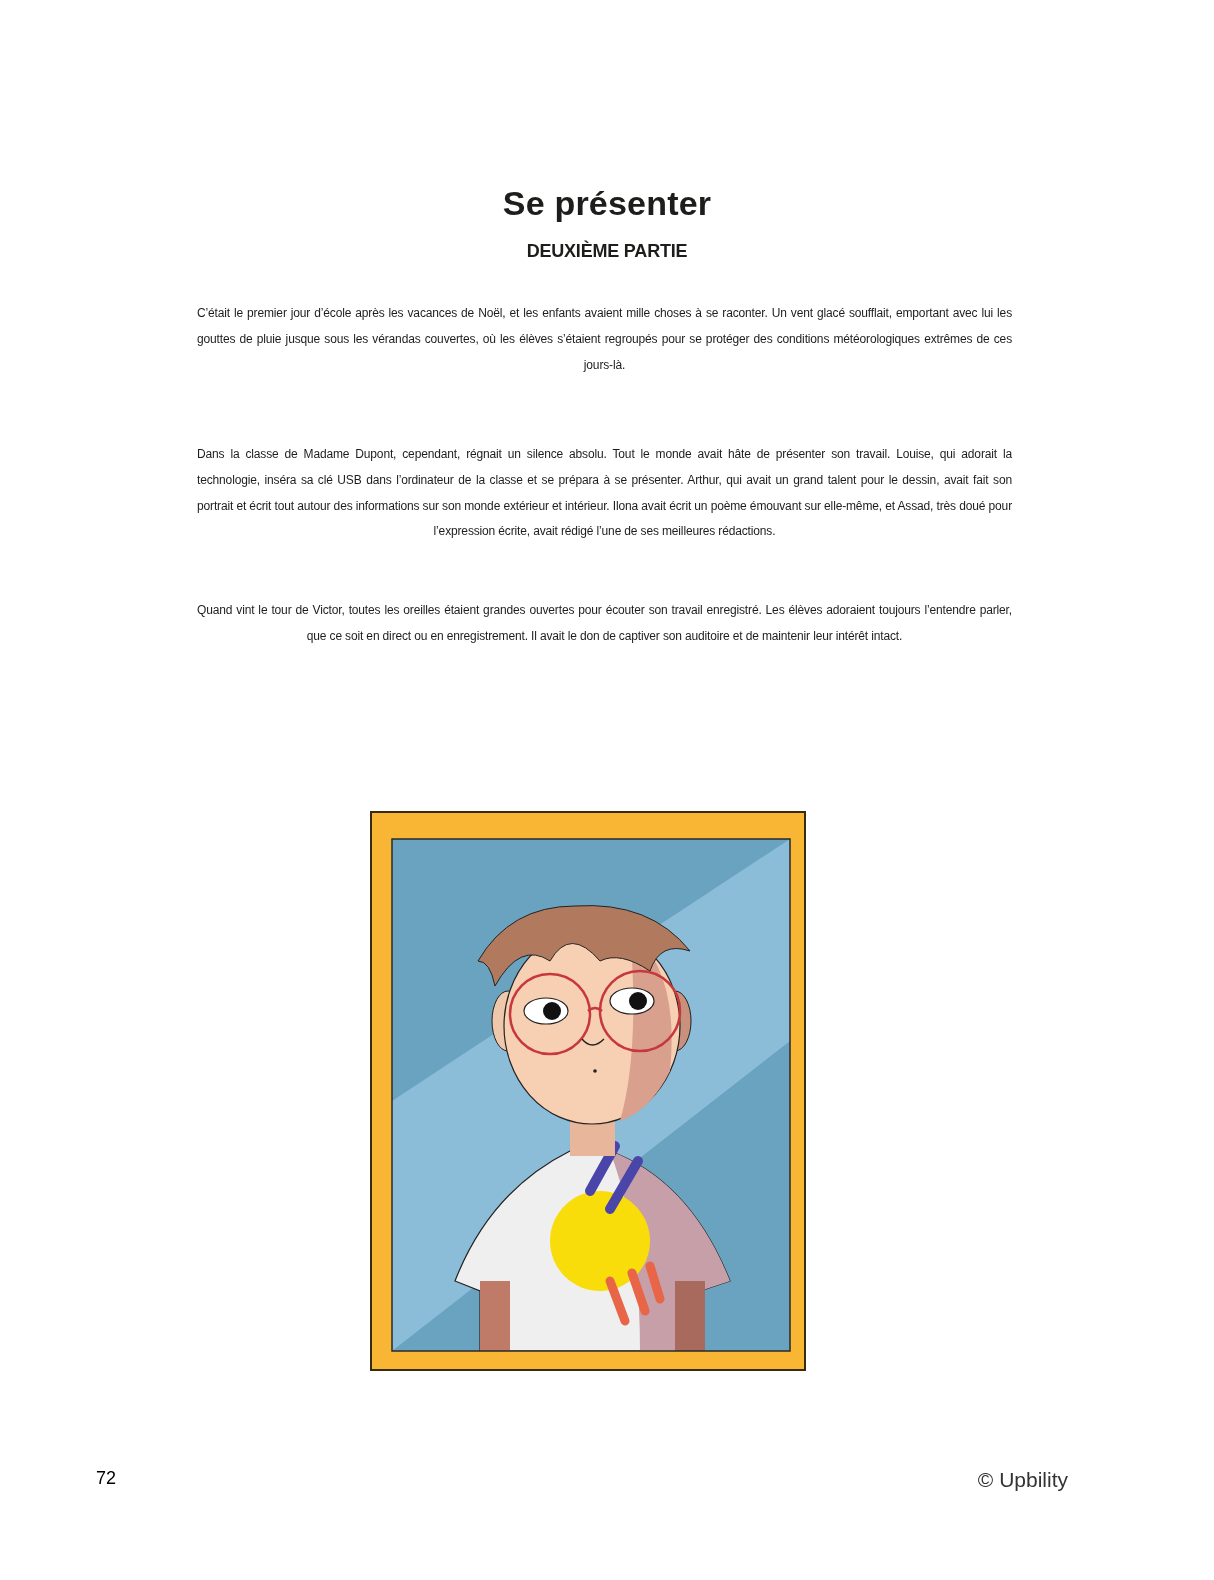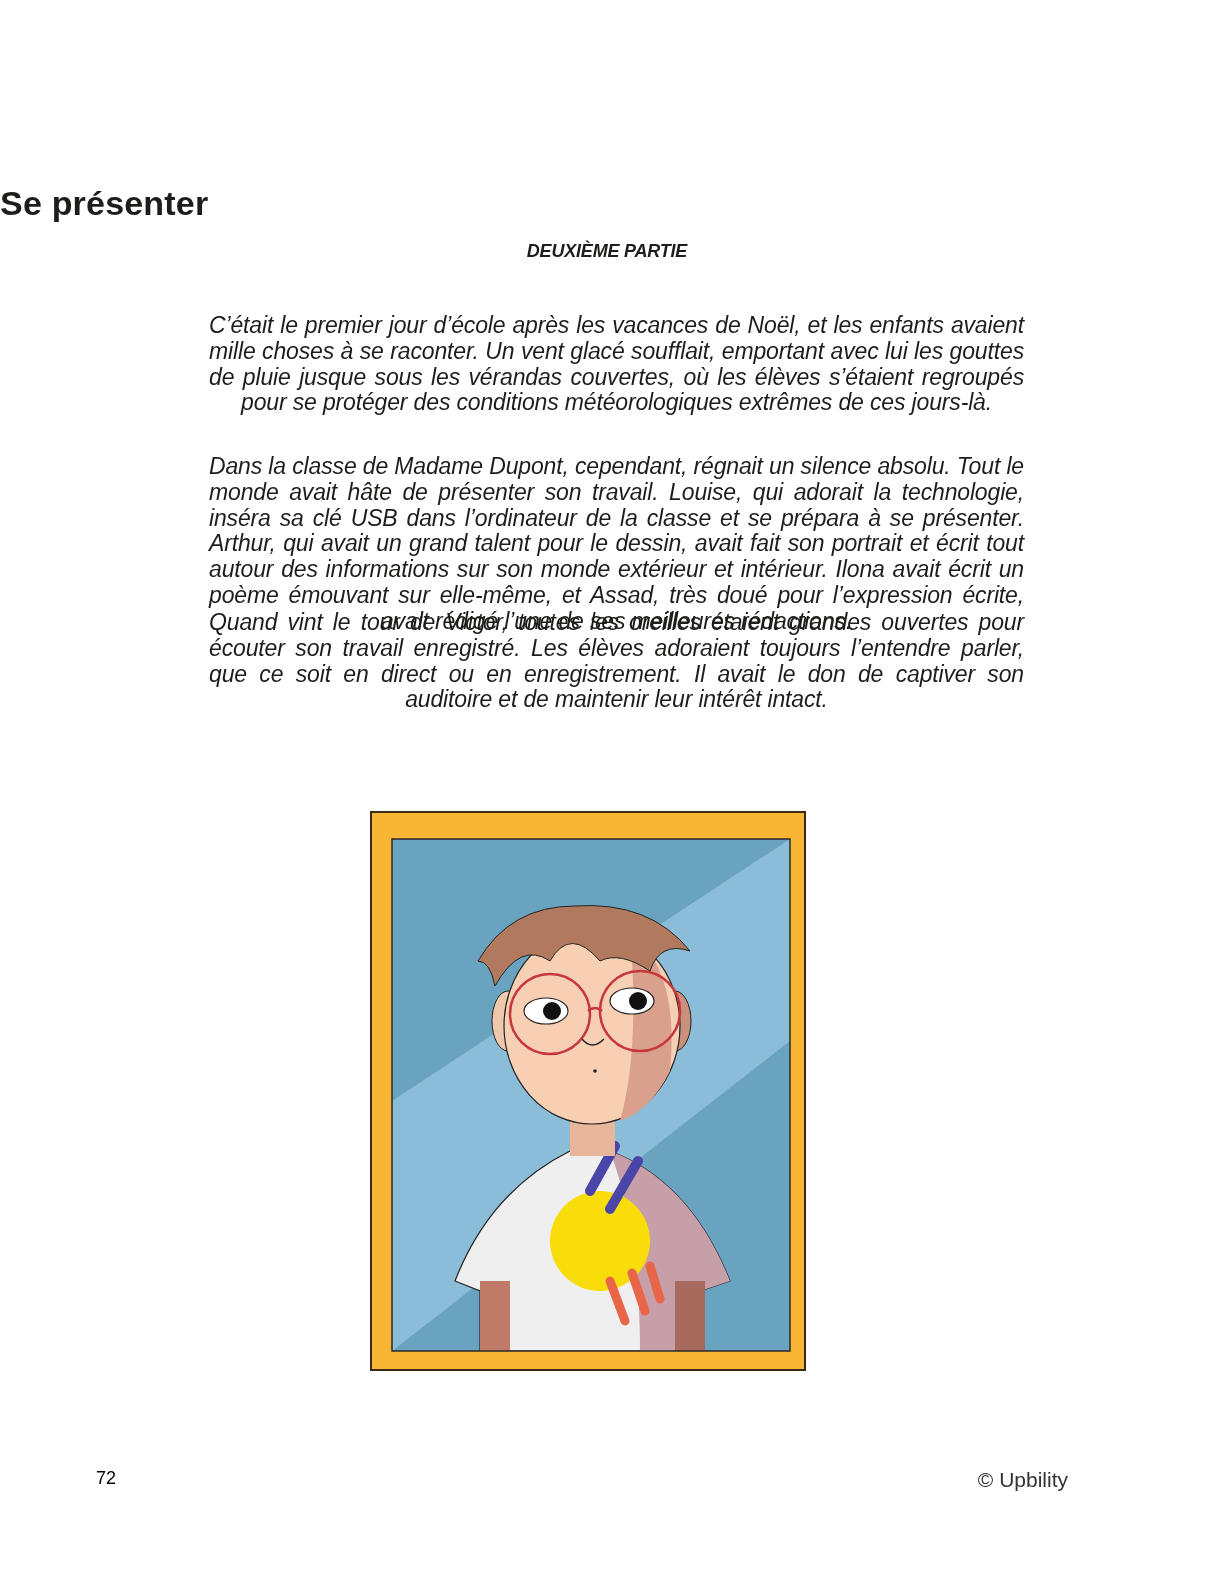--- a/index.html
+++ b/index.html
@@ -1,19 +1,19 @@
 <!DOCTYPE html>
 <html><head>
   <meta charset="utf-8">
   <style>
     html, body { margin: 0; padding: 0; background: #ffffff; }
     body { width: 1214px; height: 1580px; position: relative; overflow: hidden; font-family: "Liberation Sans", sans-serif; color: #1d1d1b; }
-    .title { position: absolute; top: 184px; left: 0; width: 1214px; text-align: left; font-size: 34px; font-weight: bold; letter-spacing: 0.2px; }
-    .subtitle { position: absolute; top: 241px; left: 0; width: 1214px; text-align: center; font-size: 18px; font-weight: bold; letter-spacing: -0.2px; font-style: italic; }
-    .para { font-size: 23px; line-height: 25.8px; text-align: justify; text-align-last: center; margin: 12px; letter-spacing: -0.15px; font-style: italic; }
+    .title { position: absolute; top: 184px; left: 0; width: 1214px; text-align: center; font-size: 34px; font-weight: bold; letter-spacing: 0.2px; }
+    .subtitle { position: absolute; top: 241px; left: 0; width: 1214px; text-align: center; font-size: 18px; font-weight: bold; letter-spacing: -0.2px; }
+    .para { font-size: 12px; line-height: 25.8px; text-align: justify; text-align-last: center; margin: 0; letter-spacing: -0.15px; }
     .p1 { position: absolute; top: 301px; left: 197px; width: 815px; }
     .p2 { position: absolute; top: 442px; left: 197px; width: 815px; }
     .p3 { position: absolute; top: 598px; left: 197px; width: 815px; }
     .illustration { position: absolute; left: 370px; top: 811px; width: 436px; height: 560px; }
     .footer-left { position: absolute; top: 1468px; left: 96px; font-size: 18px; color: #000000; }
     .footer-right { position: absolute; top: 1468px; right: 146px; font-size: 21px; color: #333; }
   </style>
 </head>
 <body>
 

